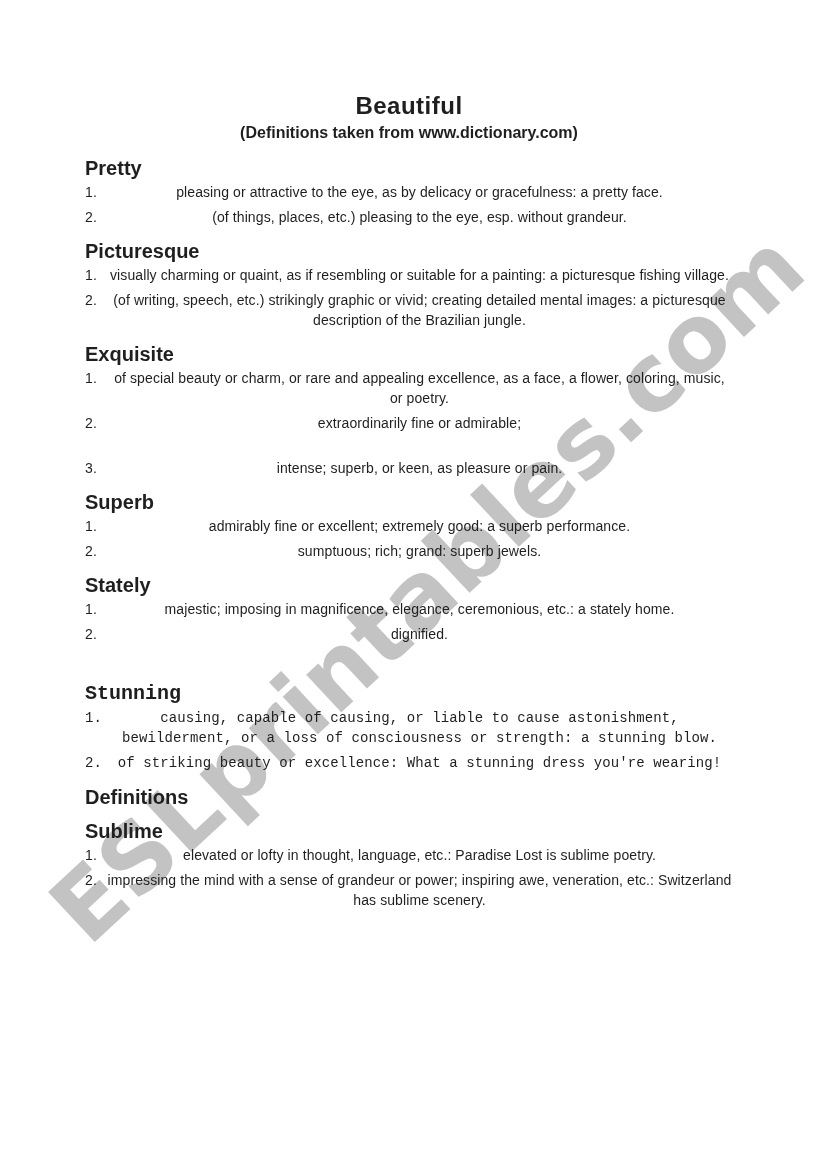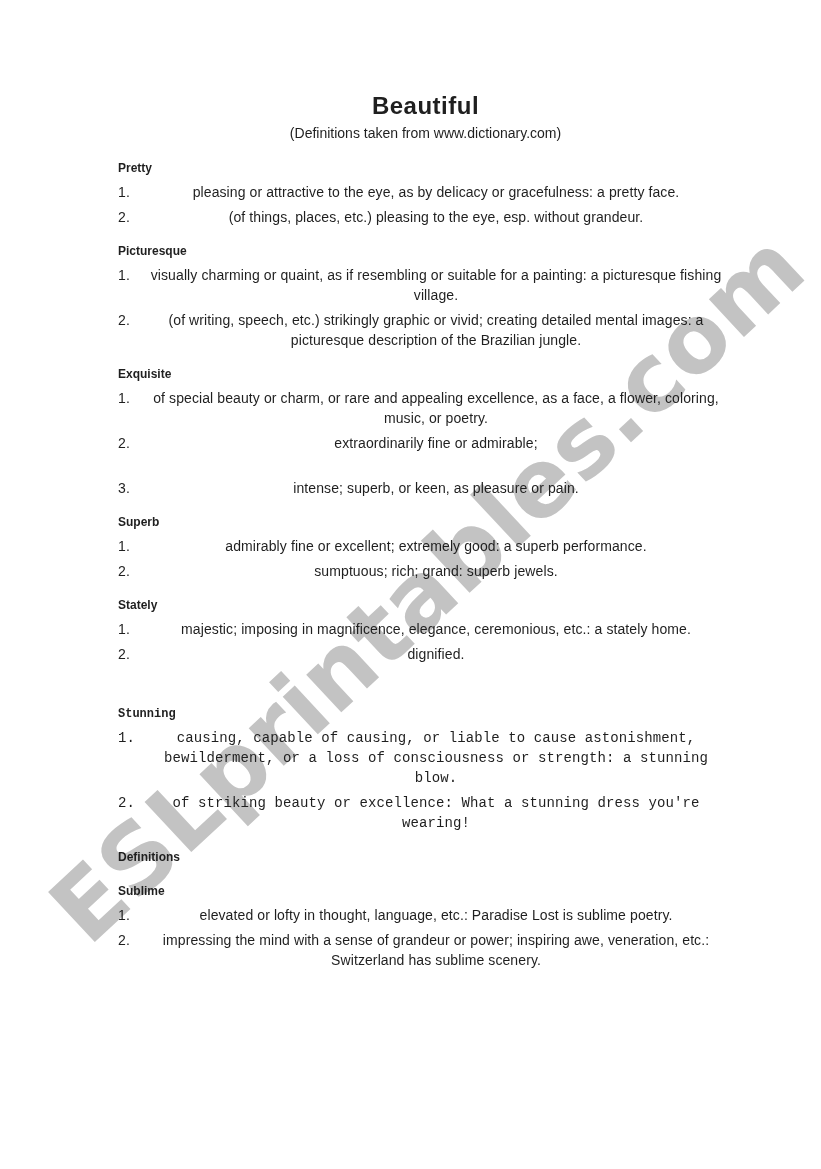--- a/index.html
+++ b/index.html
@@ -28,50 +28,50 @@
     font-size: 94px;
     letter-spacing: 0px;
     color: #c3c3c3;
     white-space: nowrap;
     z-index: 0;
     user-select: none;
   }
   .content {
     position: relative;
     z-index: 1;
-    padding: 92px 88px 0 118px;
+    padding: 92px 88px 0 85px;
   }
   .doc-title {
     margin: 0;
     text-align: center;
     font-size: 24px;
     line-height: 28px;
     font-weight: bold;
     letter-spacing: 0.5px;
   }
   .doc-subtitle {
     margin: 4px 0 16px 0;
     text-align: center;
-    font-size: 14px;
+    font-size: 16px;
     line-height: 18px;
-    font-weight: normal;
+    font-weight: bold;
   }
   .section {
     margin-top: 14px;
   }
   .section:first-child {
     margin-top: 0;
   }
   .section.extra-gap {
     margin-top: 40px;
     font-family: Liberation Mono, monospace;
   }
   .section-heading {
     margin: 11px 0 4px 0;
-    font-size: 12px;
+    font-size: 20px;
     line-height: 20px;
     font-weight: bold;
   }
   .item {
     display: flex;
     margin: 0 0 5px 0;
     font-size: 14px;
     line-height: 20px;
     letter-spacing: 0.1px;
   }

